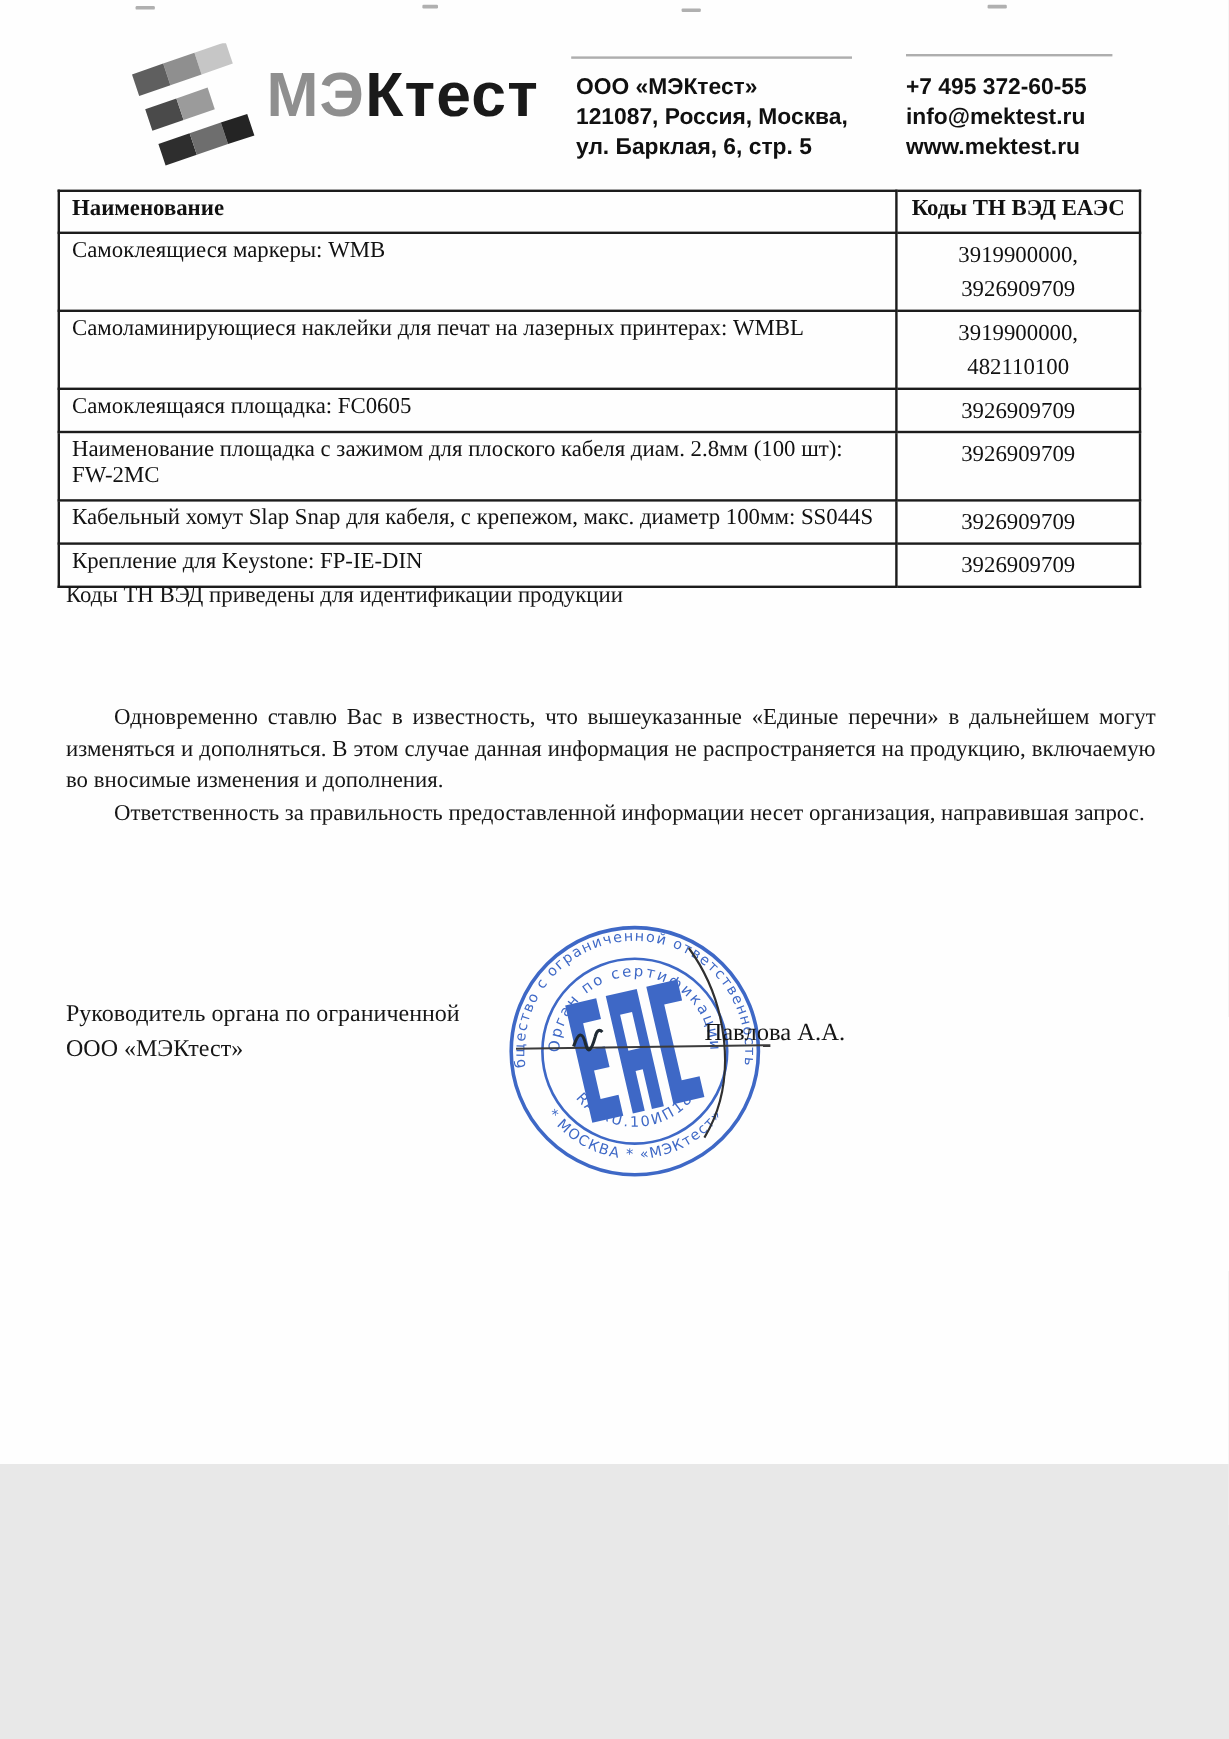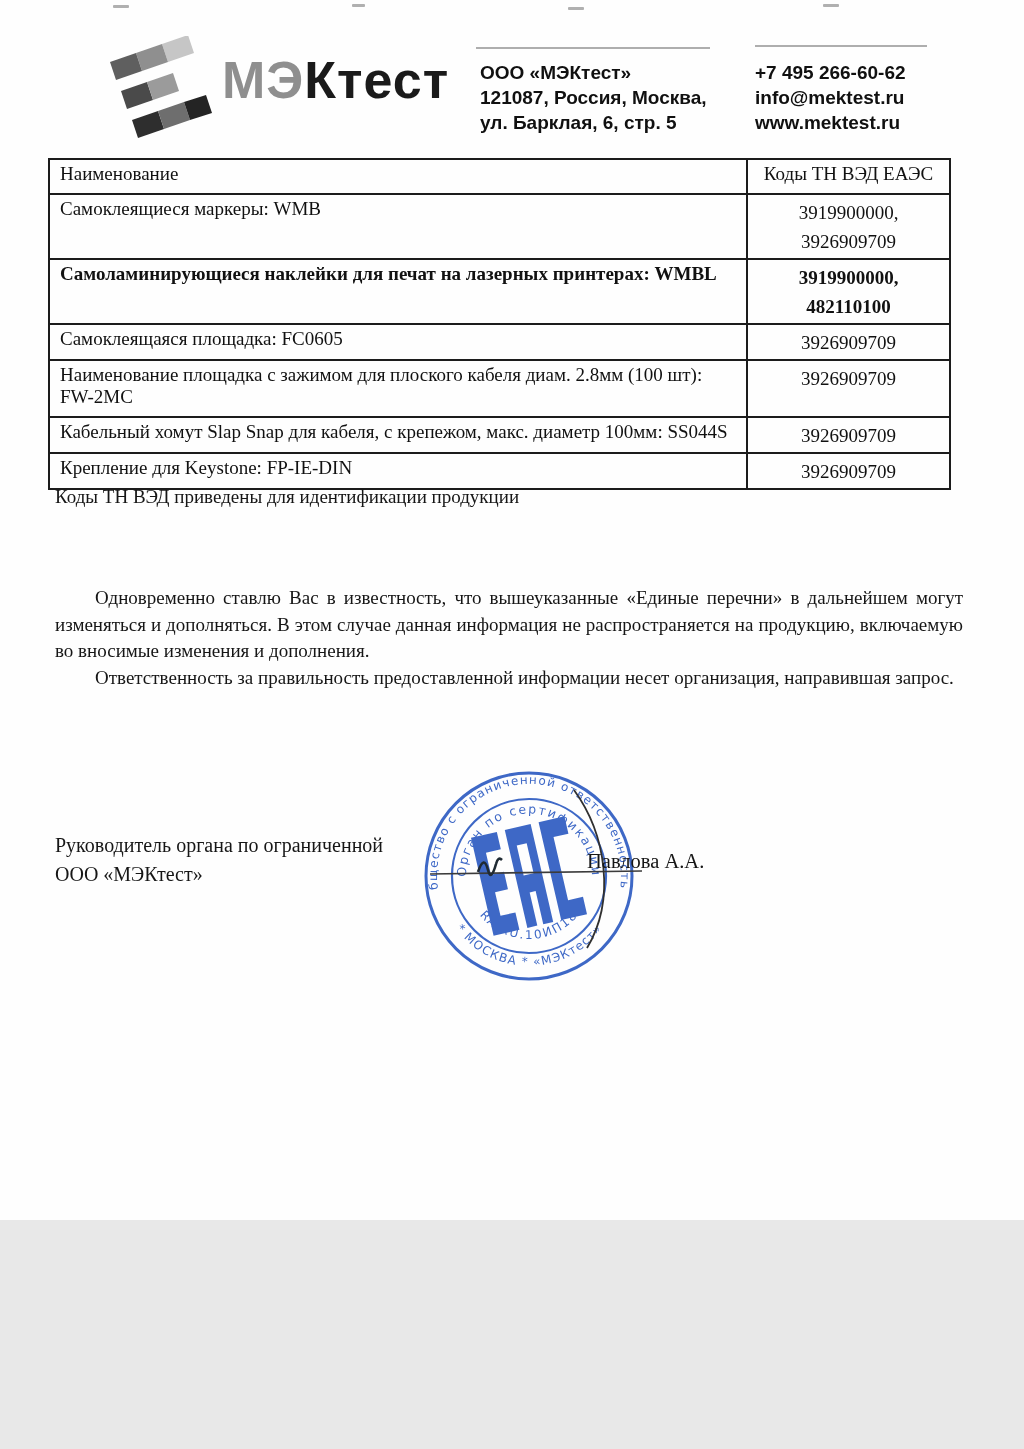--- a/index.html
+++ b/index.html
@@ -17,21 +17,21 @@
   .logo-black{color:#1a1a1a;}
   .rule{position:absolute;height:2px;background:#9a9a9a;opacity:.8;}
   .hdr-block{position:absolute;top:60px;font-family:"Liberation Sans",sans-serif;
              font-weight:700;font-size:19px;line-height:25px;color:#101010;}
   .hdr-block span{display:block;}
 
   
   .tbl{position:absolute;left:48px;top:158px;width:903px;border-collapse:collapse;
        font-size:19px;color:#111;}
   .tbl td,.tbl th{border:2px solid #1c1c1c;vertical-align:top;padding:3px 8px 2px 10px;}
-  .tbl th{font-weight:400;text-align:left;margin-top:44px;}
+  .tbl th{font-weight:700;text-align:left;margin-top:44px;}
   .tbl .codes{width:197px;text-align:center;padding-left:2px;padding-right:2px;}
   .tbl .code-line{line-height:29px;}
   .tbl th.codes{text-align:center;}
 
   .note{position:absolute;left:55px;top:486px;font-size:19px;}
 
   .body-text{position:absolute;left:55px;top:585px;width:908px;font-size:19px;
              line-height:26.5px;}
   .body-text p{margin:0;text-align:justify;}
   .body-text p.indent{text-indent:40px;}
@@ -72,39 +72,39 @@
 
   <div class="rule" style="left:476px;top:47px;width:234px;"></div>
   <div class="rule" style="left:755px;top:45px;width:172px;"></div>
 
   <div class="hdr-block" style="left:480px;">
     <span>ООО «МЭКтест»</span>
     <span>121087, Россия, Москва,</span>
     <span>ул. Барклая, 6, стр. 5</span>
   </div>
   <div class="hdr-block" style="left:755px;">
-    <span>+7 495 266-60-62</span>
+    <span>+7 495 372-60-55</span>
     <span>info@mektest.ru</span>
     <span>www.mektest.ru</span>
   </div>
 
   <table class="tbl">
     <tbody>
         <tr style="height:35px;">
       <th>Наименование</th>
       <th class="codes">Коды ТН ВЭД ЕАЭС</th>
     </tr>
     <tr style="height:59px;padding-left:18px;">
       <td>Самоклеящиеся маркеры: WMB</td>
       <td class="codes">
         <div class="code-line">3919900000,</div>
         <div class="code-line">3926909709</div>
       </td>
     </tr>
-    <tr style="height:60px;font-weight:bold;">
+    <tr style="height:60px;">
       <td>Самоламинирующиеся наклейки для печат на лазерных принтерах: WMBL</td>
       <td class="codes">
         <div class="code-line">3919900000,</div>
         <div class="code-line">482110100</div>
       </td>
     </tr>
     <tr style="height:31px;padding-left:45px;">
       <td>Самоклеящаяся площадка: FC0605</td>
       <td class="codes">
         <div class="code-line">3926909709</div>

